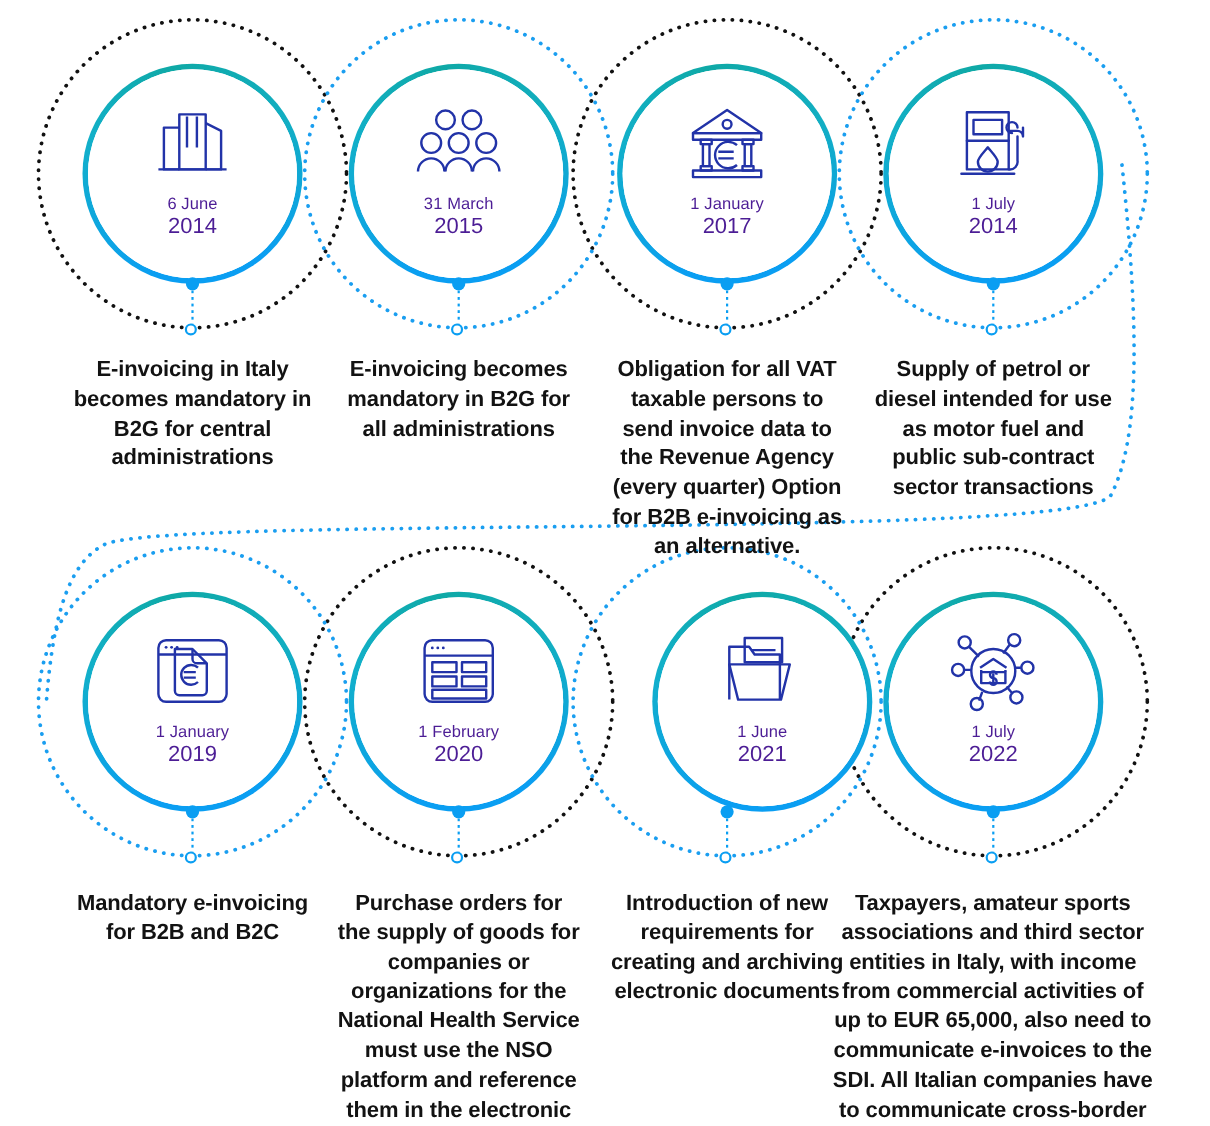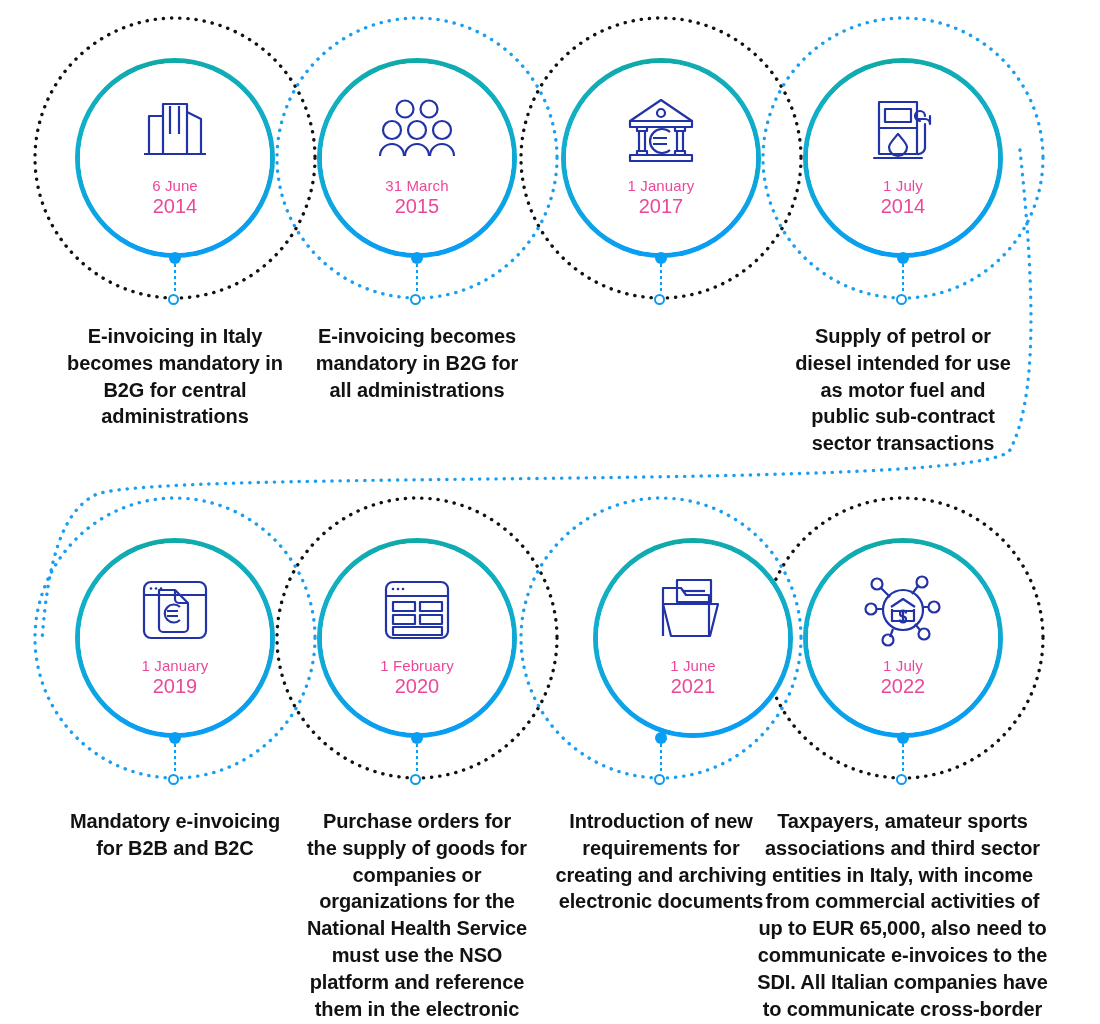--- a/index.html
+++ b/index.html
@@ -29,21 +29,21 @@
   }
   .node-inner{
     position:absolute;left:5px;top:5px;width:190px;height:190px;
     border-radius:50%;background:#fff;
     display:flex;flex-direction:column;align-items:center;justify-content:flex-start;
     box-sizing:border-box;padding-top:24px;
   }
   .icon-wrap{height:86px;display:flex;align-items:center;justify-content:center;}
   .icon-wrap svg{display:block;}
   .date{
-    text-align:center;color:#ec4899;line-height:1.18;margin-top:4px;
+    text-align:center;color:#4c1d95;line-height:1.18;margin-top:4px;
   }
   .date .d1{font-size:15px;font-weight:400;display:block;letter-spacing:.1px;}
   .date .d2{font-size:20px;font-weight:400;display:block;}
 
   
   .stem{position:absolute;width:22px;height:58px;}
   .stem .dot{
     position:absolute;left:5px;top:0;width:12px;height:12px;border-radius:50%;
     background:#0a9ef2;
   }
@@ -160,20 +160,21 @@
         <span class="d1">1 January</span>
         <span class="d2">2017</span>
       </div>
     </div>
   </div>
   <div class="stem" style="left:650px;top:252px;">
     <div class="dot"></div>
     <div class="line"></div>
     <div class="ringlet"></div>
   </div>
+  <div class="desc" style="left:551px;top:323px;width:220px;">Obligation for all VAT taxable persons  to send invoice data to the Revenue Agency (every quarter) Option for B2B e-invoicing as an alternative.</div>
 
   <div class="node" style="left:803px;top:58px;">
     <div class="ring"></div>
     <div class="node-inner">
       <div class="icon-wrap">
         <svg width="76" height="76" viewBox="0 0 76 76" fill="none" stroke="#2233a8" stroke-width="2.2" stroke-linejoin="round" stroke-linecap="round">
           <rect x="14" y="10" width="38" height="52"></rect>
           <rect x="20" y="17" width="26" height="13"></rect>
           <path d="M14 36 H52"></path>
           <path d="M33 42 c-6 7-9 10-9 13 a9 9 0 0 0 18 0 c0-3-3-6-9-13 Z"></path>

